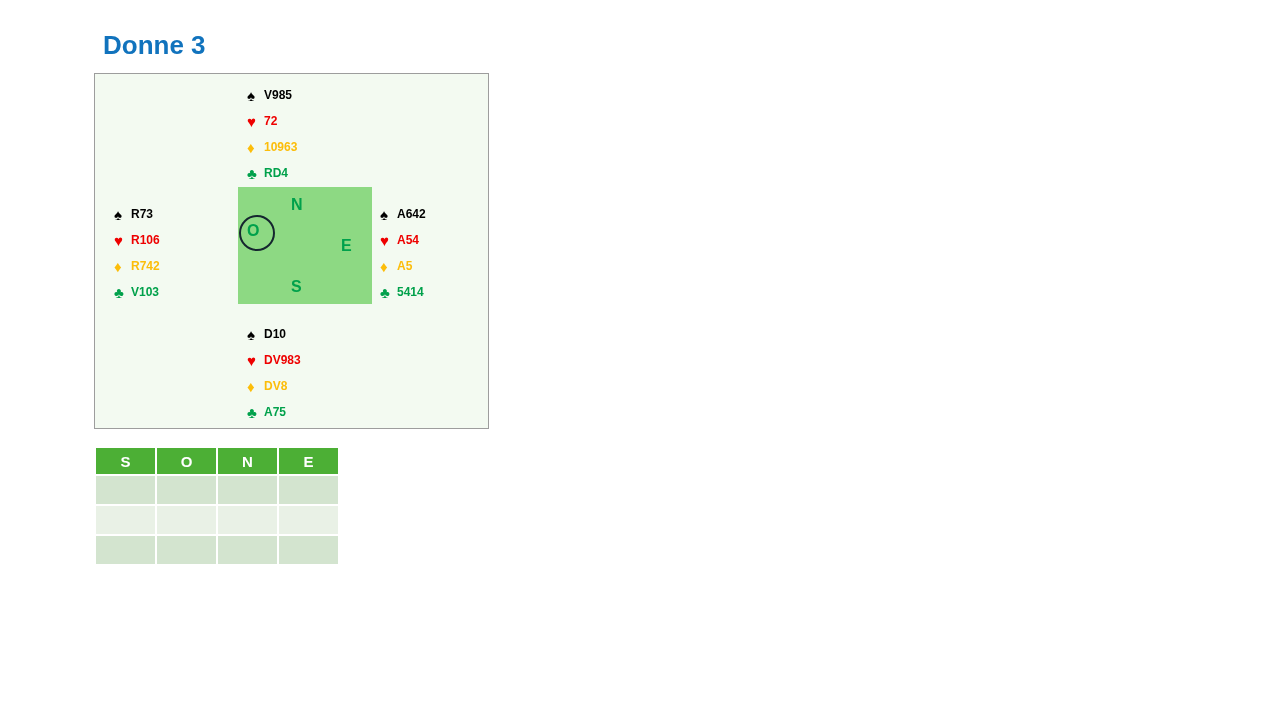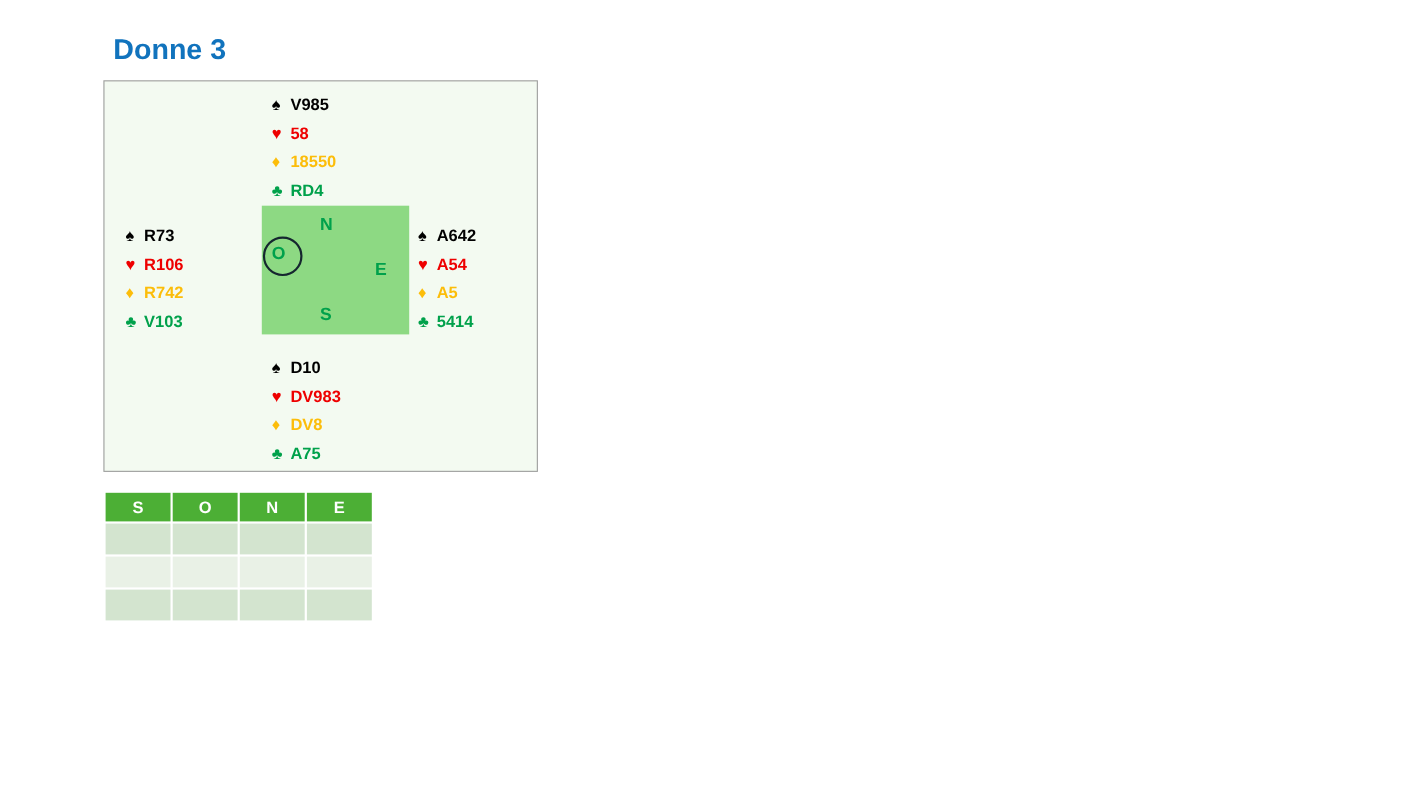--- a/index.html
+++ b/index.html
@@ -58,21 +58,21 @@
     white-space: nowrap;
   }
   .suit-sym {
     width: 17px;
     font-size: 15px;
     line-height: 1;
     text-align: left;
     flex: none;
   }
   .suit-cards {
-    font-size: 15px;
+    font-size: 12px;
     font-weight: bold;
     line-height: 1;
   }
   .s-spade  .suit-sym, .s-spade  .suit-cards  { color: #000000; }
   .s-heart  .suit-sym, .s-heart  .suit-cards  { color: #ee0000; }
   .s-diam   .suit-sym, .s-diam   .suit-cards  { color: #fcbd0a; }
   .s-club   .suit-sym, .s-club   .suit-cards  { color: #00a14b; }
 
   
   .compass {
@@ -142,25 +142,25 @@
 
   <div class="deal-box">
 
     <div class="hand hand-north">
       <div class="suit-row s-spade">
         <span class="suit-sym">♠</span>
         <span class="suit-cards">V985</span>
       </div>
       <div class="suit-row s-heart">
         <span class="suit-sym">♥</span>
-        <span class="suit-cards">58</span>
-      </div>
-      <div class="suit-row s-diam">
-        <span class="suit-sym">♦</span>
-        <span class="suit-cards">18550</span>
+        <span class="suit-cards">72</span>
+      </div>
+      <div class="suit-row s-diam">
+        <span class="suit-sym">♦</span>
+        <span class="suit-cards">10963</span>
       </div>
       <div class="suit-row s-club">
         <span class="suit-sym">♣</span>
         <span class="suit-cards">RD4</span>
       </div>
     </div>
 
     <div class="hand hand-west">
       <div class="suit-row s-spade">
         <span class="suit-sym">♠</span>

